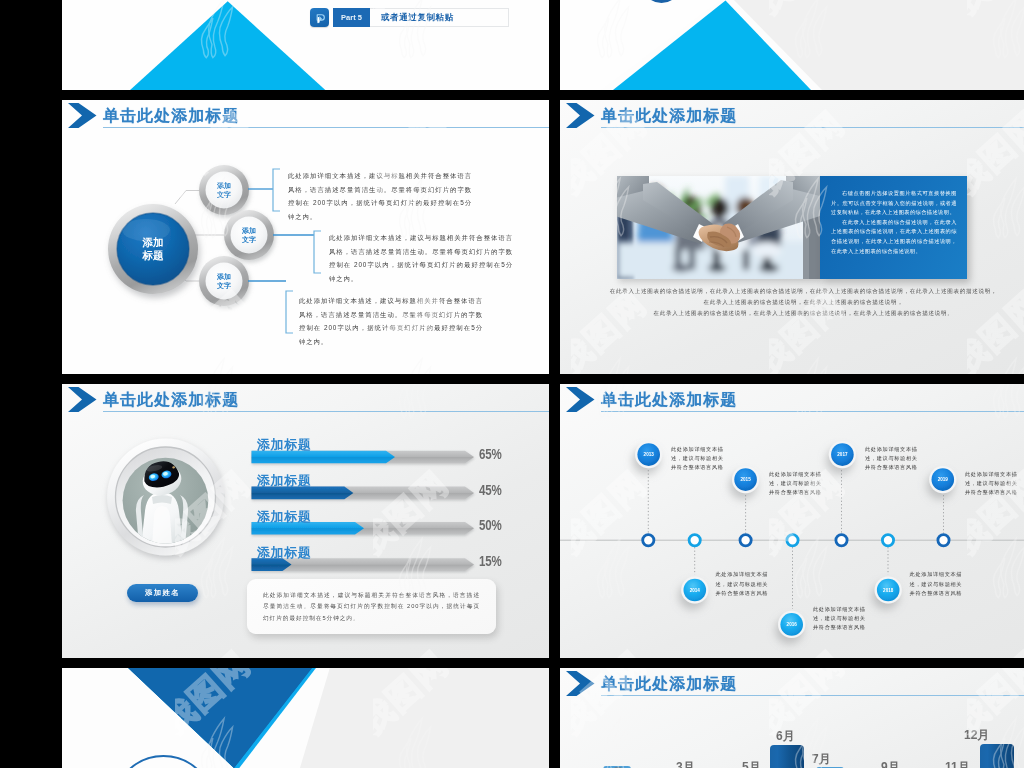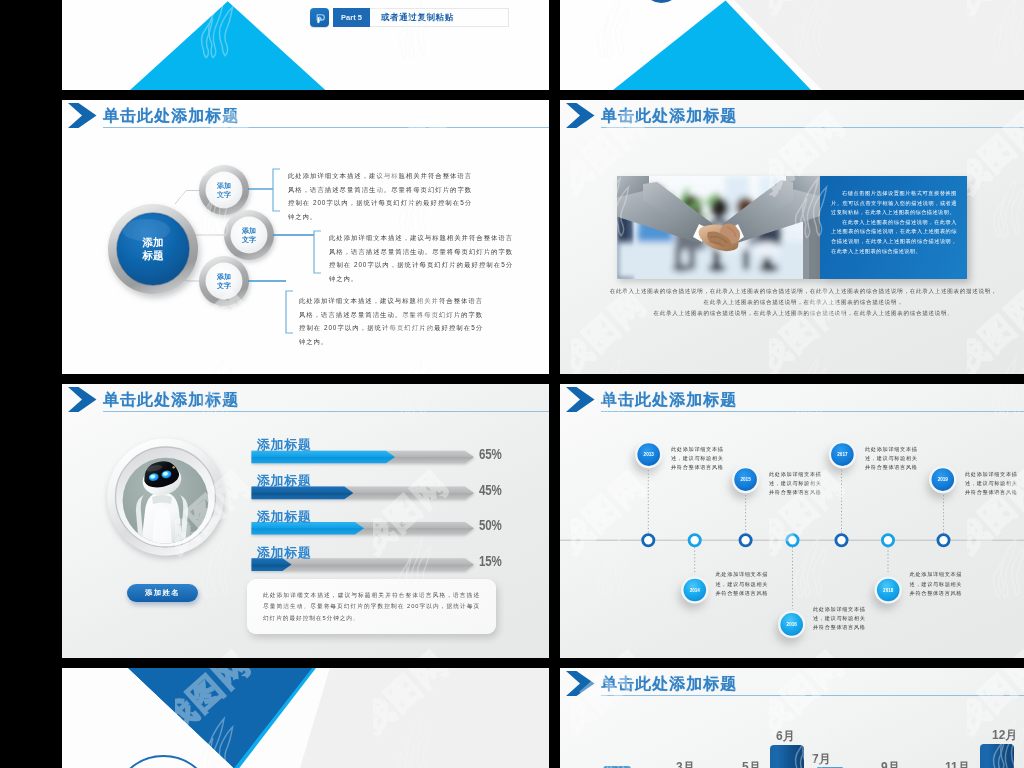--- a/index.html
+++ b/index.html
@@ -600,19 +600,19 @@
     <rect x="256" y="99" width="28" height="42" rx="3" fill="#4e9fd6"></rect>
     <rect x="420" y="76" width="34" height="63" rx="4" fill="url(#colDark)"></rect>
   </svg>
   <div class="mo" style="left:45px;top:97px">1月</div>
   <div class="mo" style="left:116px;top:91px">3月</div>
   <div class="mo" style="left:182px;top:91px">5月</div>
   <div class="mo" style="left:216px;top:60px">6月</div>
   <div class="mo" style="left:252px;top:83px">7月</div>
   <div class="mo" style="left:321px;top:91px">9月</div>
   <div class="mo" style="left:385px;top:91px">11月</div>
-  <div class="mo" style="left:432px;top:59px">12月</div>
+  <div class="mo" style="left:404px;top:59px">12月</div>
   <svg class="wm" style="left:0;top:0" width="487" height="274" viewBox="517 668 487 274">
         <rect x="517" y="668" width="487" height="274" fill="url(#wmpat)" opacity="0.35"></rect>
       </svg>
 </div>
 
 </div>
 
 </body></html>

